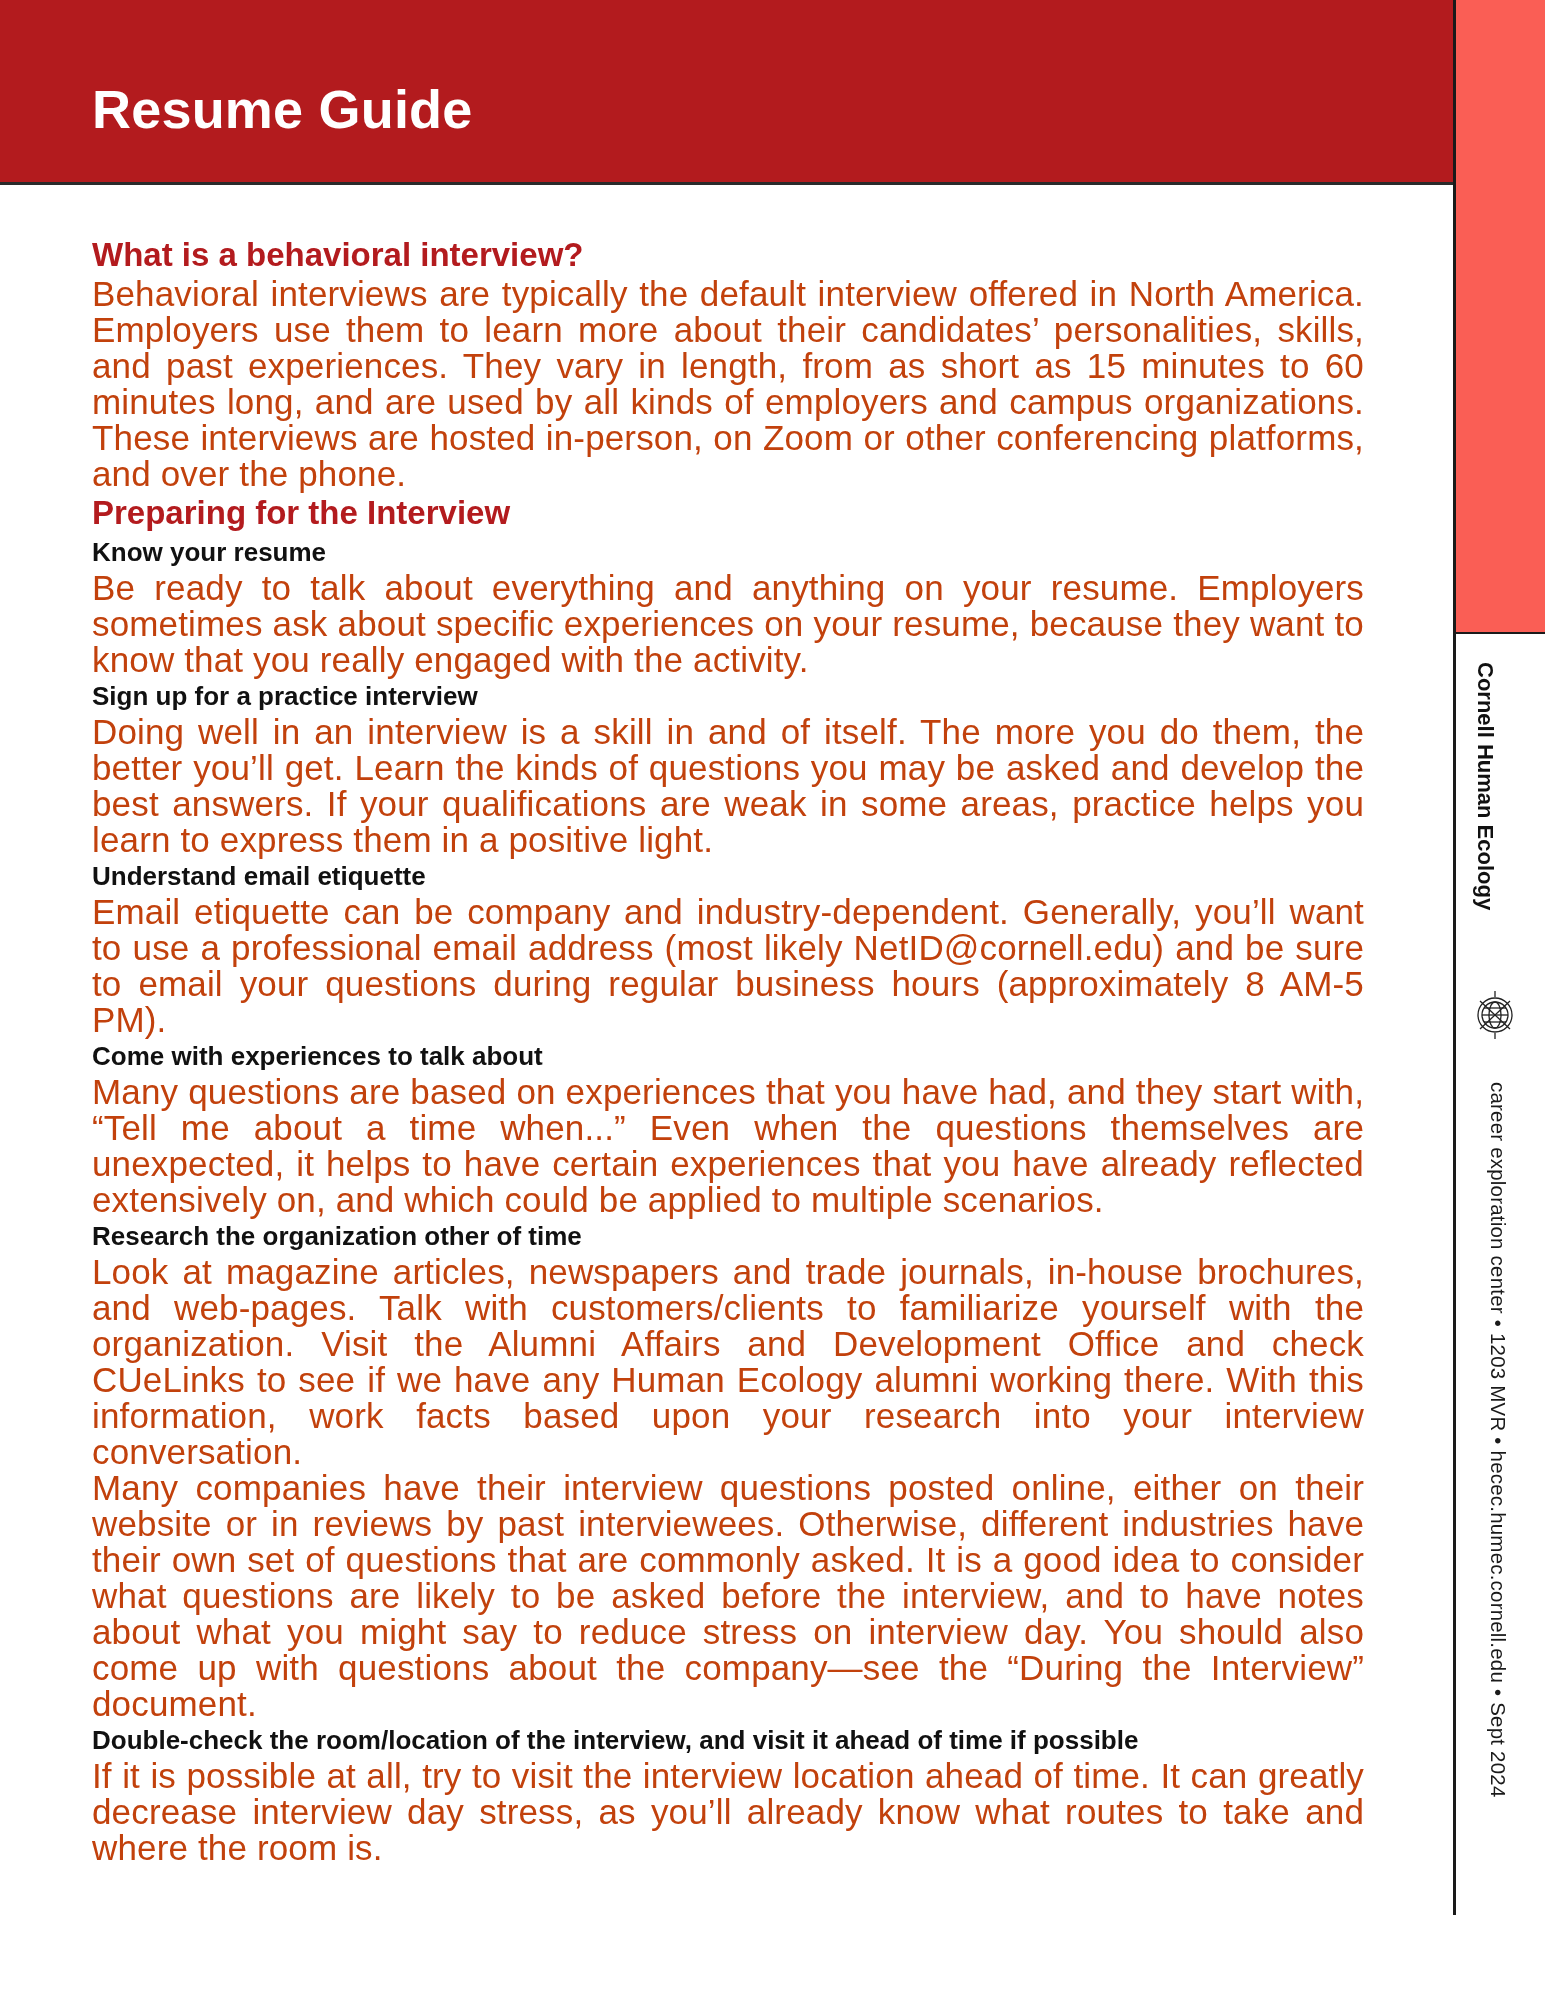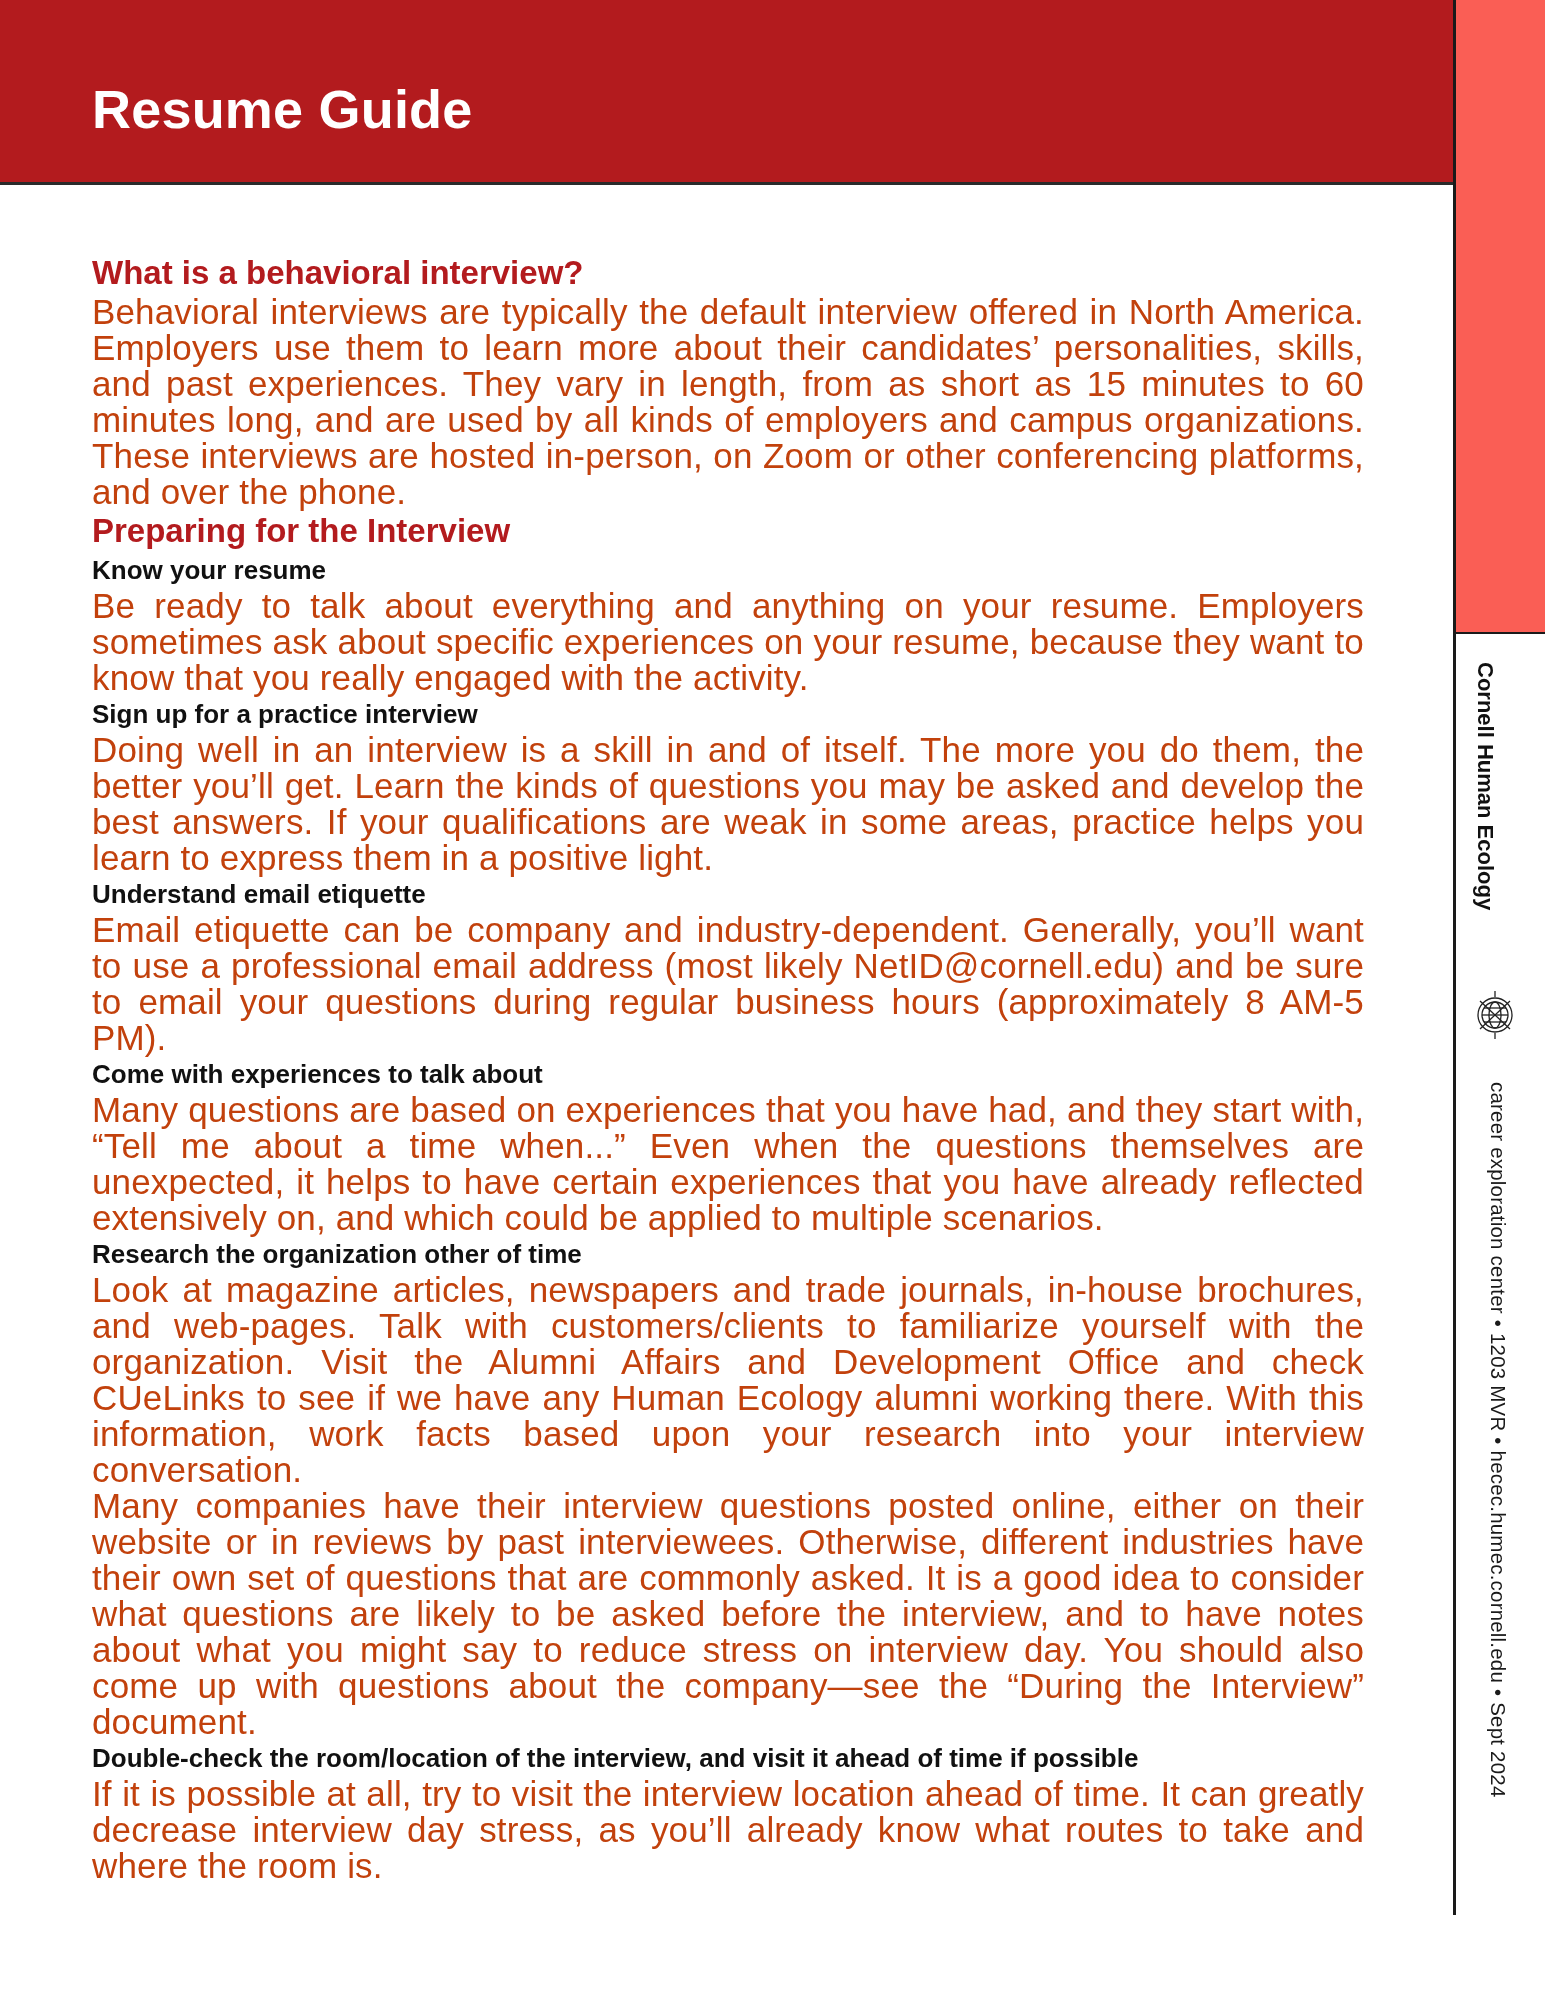--- a/index.html
+++ b/index.html
@@ -48,21 +48,21 @@
     .side-contact {
       position: absolute;
       left: 1510px; top: 1082px;
       transform-origin: 0 0;
       transform: rotate(90deg);
       white-space: nowrap;
       font-size: 20.5px; color: #1a1a1a; letter-spacing: 0.2px;
     }
 
     .content {
-      position: absolute; left: 92px; top: 252px;
+      position: absolute; left: 92px; top: 234px;
       width: 1272px;
     }
     .section-heading {
       color: #b31b1e; font-weight: bold; font-size: 33px; line-height: 42px;
     }
     .section-heading.second { }
     .para {
       font-size: 35px; line-height: 36px; text-align: justify; color: #c2410c;
       letter-spacing: 0.15px;
     }

